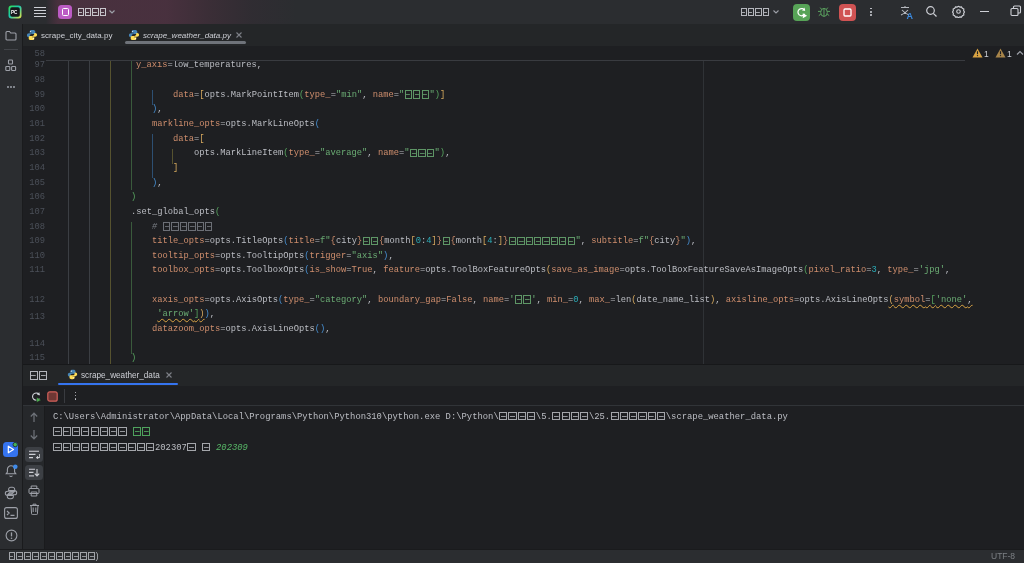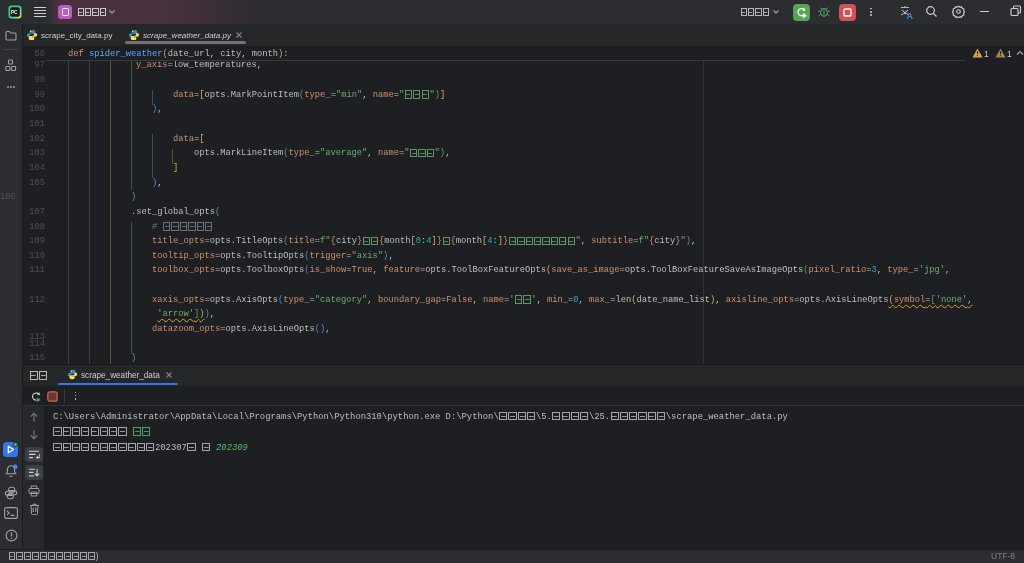--- a/index.html
+++ b/index.html
@@ -160,52 +160,52 @@
 <div class="abs" style="left:172.4px;top:149px;width:1px;height:15px;background:#56522f"></div>
 <div class="abs" style="left:703px;top:61px;width:1px;height:303px;background:#2f3236"></div>
 <div class="abs mono" style="left:0;top:58.2px;width:45px;text-align:right;color:#4b5059">97</div>
 <div class="abs mono" style="left:52px;top:58.2px">                <span style="color:#cf8e6d">y_axis</span><span style="color:#bcbec4">=low_temperatures,</span></div>
 <div class="abs mono" style="left:0;top:72.9px;width:45px;text-align:right;color:#4b5059">98</div>
 <div class="abs mono" style="left:0;top:87.5px;width:45px;text-align:right;color:#4b5059">99</div>
 <div class="abs mono" style="left:68.0px;top:87.5px">                    <span style="color:#cf8e6d">data</span><span style="color:#bcbec4">=</span><span style="color:#d5a85e">[</span><span style="color:#bcbec4">opts.MarkPointItem</span><span style="color:#57a35f">(</span><span style="color:#cf8e6d">type_</span><span style="color:#bcbec4">=</span><span style="color:#6aab73">"min"</span><span style="color:#bcbec4">, </span><span style="color:#cf8e6d">name</span><span style="color:#bcbec4">=</span><span style="color:#6aab73">"</span><span style="color:#6aab73"><i class="k " style="width:7.3px;height:8.4px"></i><i class="k " style="width:7.3px;height:8.4px"></i><i class="k " style="width:7.3px;height:8.4px"></i></span><span style="color:#6aab73">"</span><span style="color:#57a35f">)</span><span style="color:#d5a85e">]</span></div>
 <div class="abs mono" style="left:0;top:102.2px;width:45px;text-align:right;color:#4b5059">100</div>
 <div class="abs mono" style="left:68.0px;top:102.2px">                <span style="color:#478fd1">)</span><span style="color:#bcbec4">,</span></div>
 <div class="abs mono" style="left:0;top:116.8px;width:45px;text-align:right;color:#4b5059">101</div>
+<div class="abs mono" style="left:68.0px;top:116.8px">                <span style="color:#cf8e6d">markline_opts</span><span style="color:#bcbec4">=opts.MarkLineOpts</span><span style="color:#478fd1">(</span></div>
 <div class="abs mono" style="left:0;top:131.5px;width:45px;text-align:right;color:#4b5059">102</div>
 <div class="abs mono" style="left:68.0px;top:131.5px">                    <span style="color:#cf8e6d">data</span><span style="color:#bcbec4">=</span><span style="color:#d5a85e">[</span></div>
 <div class="abs mono" style="left:0;top:146.2px;width:45px;text-align:right;color:#4b5059">103</div>
 <div class="abs mono" style="left:68.0px;top:146.2px">                        <span style="color:#bcbec4">opts.MarkLineItem</span><span style="color:#57a35f">(</span><span style="color:#cf8e6d">type_</span><span style="color:#bcbec4">=</span><span style="color:#6aab73">"average"</span><span style="color:#bcbec4">, </span><span style="color:#cf8e6d">name</span><span style="color:#bcbec4">=</span><span style="color:#6aab73">"</span><span style="color:#6aab73"><i class="k " style="width:7.3px;height:8.4px"></i><i class="k " style="width:7.3px;height:8.4px"></i><i class="k " style="width:7.3px;height:8.4px"></i></span><span style="color:#6aab73">"</span><span style="color:#57a35f">)</span><span style="color:#bcbec4">,</span></div>
 <div class="abs mono" style="left:0;top:160.8px;width:45px;text-align:right;color:#4b5059">104</div>
 <div class="abs mono" style="left:68.0px;top:160.8px">                    <span style="color:#d5a85e">]</span></div>
 <div class="abs mono" style="left:0;top:175.5px;width:45px;text-align:right;color:#4b5059">105</div>
 <div class="abs mono" style="left:68.0px;top:175.5px">                <span style="color:#478fd1">)</span><span style="color:#bcbec4">,</span></div>
-<div class="abs mono" style="left:0;top:190.1px;width:45px;text-align:left;color:#4b5059">106</div>
+<div class="abs mono" style="left:0;top:190.1px;width:45px;text-align:right;color:#4b5059">106</div>
 <div class="abs mono" style="left:68.0px;top:190.1px">            <span style="color:#57a35f">)</span></div>
 <div class="abs mono" style="left:0;top:204.8px;width:45px;text-align:right;color:#4b5059">107</div>
 <div class="abs mono" style="left:68.0px;top:204.8px">            <span style="color:#bcbec4">.set_global_opts</span><span style="color:#57a35f">(</span></div>
 <div class="abs mono" style="left:0;top:219.5px;width:45px;text-align:right;color:#4b5059">108</div>
 <div class="abs mono" style="left:68.0px;top:219.5px">                <span style="color:#7a7e85;font-style:italic"># <i class="k " style="width:7.3px;height:8.4px"></i><i class="k " style="width:7.3px;height:8.4px"></i><i class="k " style="width:7.3px;height:8.4px"></i><i class="k " style="width:7.3px;height:8.4px"></i><i class="k " style="width:7.3px;height:8.4px"></i><i class="k " style="width:7.3px;height:8.4px"></i></span></div>
 <div class="abs mono" style="left:0;top:234.1px;width:45px;text-align:right;color:#4b5059">109</div>
 <div class="abs mono" style="left:68.0px;top:234.1px">                <span style="color:#cf8e6d">title_opts</span><span style="color:#bcbec4">=opts.TitleOpts</span><span style="color:#478fd1">(</span><span style="color:#cf8e6d">title</span><span style="color:#bcbec4">=</span><span style="color:#6aab73">f"</span><span style="color:#cf8e6d">{</span><span style="color:#bcbec4">city</span><span style="color:#cf8e6d">}</span><span style="color:#6aab73"><i class="k " style="width:7.3px;height:8.4px"></i><i class="k " style="width:7.3px;height:8.4px"></i></span><span style="color:#cf8e6d">{</span><span style="color:#bcbec4">month</span><span style="color:#d5a85e">[</span><span style="color:#2aacb8">0</span><span style="color:#bcbec4">:</span><span style="color:#2aacb8">4</span><span style="color:#d5a85e">]</span><span style="color:#cf8e6d">}</span><span style="color:#6aab73"><i class="k " style="width:7.3px;height:8.4px"></i></span><span style="color:#cf8e6d">{</span><span style="color:#bcbec4">month</span><span style="color:#d5a85e">[</span><span style="color:#2aacb8">4</span><span style="color:#bcbec4">:</span><span style="color:#d5a85e">]</span><span style="color:#cf8e6d">}</span><span style="color:#6aab73"><i class="k " style="width:7.3px;height:8.4px"></i><i class="k " style="width:7.3px;height:8.4px"></i><i class="k " style="width:7.3px;height:8.4px"></i><i class="k " style="width:7.3px;height:8.4px"></i><i class="k " style="width:7.3px;height:8.4px"></i><i class="k " style="width:7.3px;height:8.4px"></i><i class="k " style="width:7.3px;height:8.4px"></i><i class="k " style="width:7.3px;height:8.4px"></i></span><span style="color:#6aab73">"</span><span style="color:#bcbec4">, </span><span style="color:#cf8e6d">subtitle</span><span style="color:#bcbec4">=</span><span style="color:#6aab73">f"</span><span style="color:#cf8e6d">{</span><span style="color:#bcbec4">city</span><span style="color:#cf8e6d">}</span><span style="color:#6aab73">"</span><span style="color:#478fd1">)</span><span style="color:#bcbec4">,</span></div>
 <div class="abs mono" style="left:0;top:248.8px;width:45px;text-align:right;color:#4b5059">110</div>
 <div class="abs mono" style="left:68.0px;top:248.8px">                <span style="color:#cf8e6d">tooltip_opts</span><span style="color:#bcbec4">=opts.TooltipOpts</span><span style="color:#478fd1">(</span><span style="color:#cf8e6d">trigger</span><span style="color:#bcbec4">=</span><span style="color:#6aab73">"axis"</span><span style="color:#478fd1">)</span><span style="color:#bcbec4">,</span></div>
 <div class="abs mono" style="left:0;top:263.4px;width:45px;text-align:right;color:#4b5059">111</div>
 <div class="abs mono" style="left:68.0px;top:263.4px">                <span style="color:#cf8e6d">toolbox_opts</span><span style="color:#bcbec4">=opts.ToolboxOpts</span><span style="color:#478fd1">(</span><span style="color:#cf8e6d">is_show</span><span style="color:#bcbec4">=</span><span style="color:#cf8e6d">True</span><span style="color:#bcbec4">, </span><span style="color:#cf8e6d">feature</span><span style="color:#bcbec4">=opts.ToolBoxFeatureOpts</span><span style="color:#d5a85e">(</span><span style="color:#cf8e6d">save_as_image</span><span style="color:#bcbec4">=opts.ToolBoxFeatureSaveAsImageOpts</span><span style="color:#57a35f">(</span><span style="color:#cf8e6d">pixel_ratio</span><span style="color:#bcbec4">=</span><span style="color:#2aacb8">3</span><span style="color:#bcbec4">, </span><span style="color:#cf8e6d">type_</span><span style="color:#bcbec4">=</span><span style="color:#6aab73">'jpg'</span><span style="color:#bcbec4">,</span></div>
 <div class="abs mono" style="left:0;top:292.8px;width:45px;text-align:right;color:#4b5059">112</div>
 <div class="abs mono" style="left:68.0px;top:292.8px">                <span style="color:#cf8e6d">xaxis_opts</span><span style="color:#bcbec4">=opts.AxisOpts</span><span style="color:#478fd1">(</span><span style="color:#cf8e6d">type_</span><span style="color:#bcbec4">=</span><span style="color:#6aab73">"category"</span><span style="color:#bcbec4">, </span><span style="color:#cf8e6d">boundary_gap</span><span style="color:#bcbec4">=</span><span style="color:#cf8e6d">False</span><span style="color:#bcbec4">, </span><span style="color:#cf8e6d">name</span><span style="color:#bcbec4">=</span><span style="color:#6aab73">'</span><span style="color:#6aab73"><i class="k " style="width:7.3px;height:8.4px"></i><i class="k " style="width:7.3px;height:8.4px"></i></span><span style="color:#6aab73">'</span><span style="color:#bcbec4">, </span><span style="color:#cf8e6d">min_</span><span style="color:#bcbec4">=</span><span style="color:#2aacb8">0</span><span style="color:#bcbec4">, </span><span style="color:#cf8e6d">max_</span><span style="color:#bcbec4">=len</span><span style="color:#d5a85e">(</span><span style="color:#bcbec4">date_name_list</span><span style="color:#d5a85e">)</span><span style="color:#bcbec4">, </span><span style="color:#cf8e6d">axisline_opts</span><span style="color:#bcbec4">=opts.AxisLineOpts</span><span class="sq"><span style="color:#d5a85e">(</span><span style="color:#cf8e6d">symbol</span><span style="color:#bcbec4">=</span><span style="color:#57a35f">[</span><span style="color:#6aab73">'none'</span><span style="color:#bcbec4">,</span></span></div>
 <div class="abs mono" style="left:68.0px;top:307.4px">                 <span class="sq"><span style="color:#6aab73">'arrow'</span><span style="color:#57a35f">]</span><span style="color:#d5a85e">)</span></span><span style="color:#478fd1">)</span><span style="color:#bcbec4">,</span></div>
-<div class="abs mono" style="left:0;top:330px;width:45px;text-align:right;color:#4b5059">113</div>
+<div class="abs mono" style="left:0;top:310px;width:45px;text-align:right;color:#4b5059">113</div>
 <div class="abs mono" style="left:68.0px;top:322.1px">                <span style="color:#cf8e6d">datazoom_opts</span><span style="color:#bcbec4">=opts.AxisLineOpts</span><span style="color:#478fd1">()</span><span style="color:#bcbec4">,</span></div>
 <div class="abs mono" style="left:0;top:336.7px;width:45px;text-align:right;color:#4b5059">114</div>
 <div class="abs mono" style="left:0;top:351.4px;width:45px;text-align:right;color:#4b5059">115</div>
 <div class="abs mono" style="left:68.0px;top:351.4px">            <span style="color:#57a35f">)</span></div>
 <div class="abs" style="left:23px;top:46px;width:1001px;height:14.8px;background:#1e1f22"></div>
 <div class="abs" style="left:46px;top:60.4px;width:919px;height:1px;background:#393b40"></div>
 <div class="abs mono" style="left:0;top:46.8px;width:45px;text-align:right;color:#4b5059">58</div>
-<div class="abs mono" style="left:68.0px;top:46.8px"><span style="color:#cf8e6d">def </span><span style="color:#56a8f5">spider_weather</span><span style="color:#d5a85e">(</span><span style="color:#bcbec4">date_url, city, month</span><span style="color:#d5a85e">)</span><span style="color:#bcbec4">:</span></div>
 <svg class="abs" style="left:972px;top:48px" width="11" height="10" viewBox="0 0 11 10">
 <path d="M5.5 0.5 L10.5 9.5 H0.5 z" fill="#d9a343"></path>
       <path d="M5.5 3.2 v3" stroke="#1e1f22" stroke-width="1.1"></path>
       <circle cx="5.5" cy="7.6" r="0.7" fill="#1e1f22"></circle>
     </svg>
 <div class="abs" style="left:984px;top:48.5px;color:#ced0d6;font-size:8.5px">1</div>
 <svg class="abs" style="left:995px;top:48px" width="11" height="10" viewBox="0 0 11 10">
 <path d="M5.5 0.5 L10.5 9.5 H0.5 z" fill="#a8854a"></path>
       <path d="M5.5 3.2 v3" stroke="#1e1f22" stroke-width="1.1"></path>
       <circle cx="5.5" cy="7.6" r="0.7" fill="#1e1f22"></circle>

